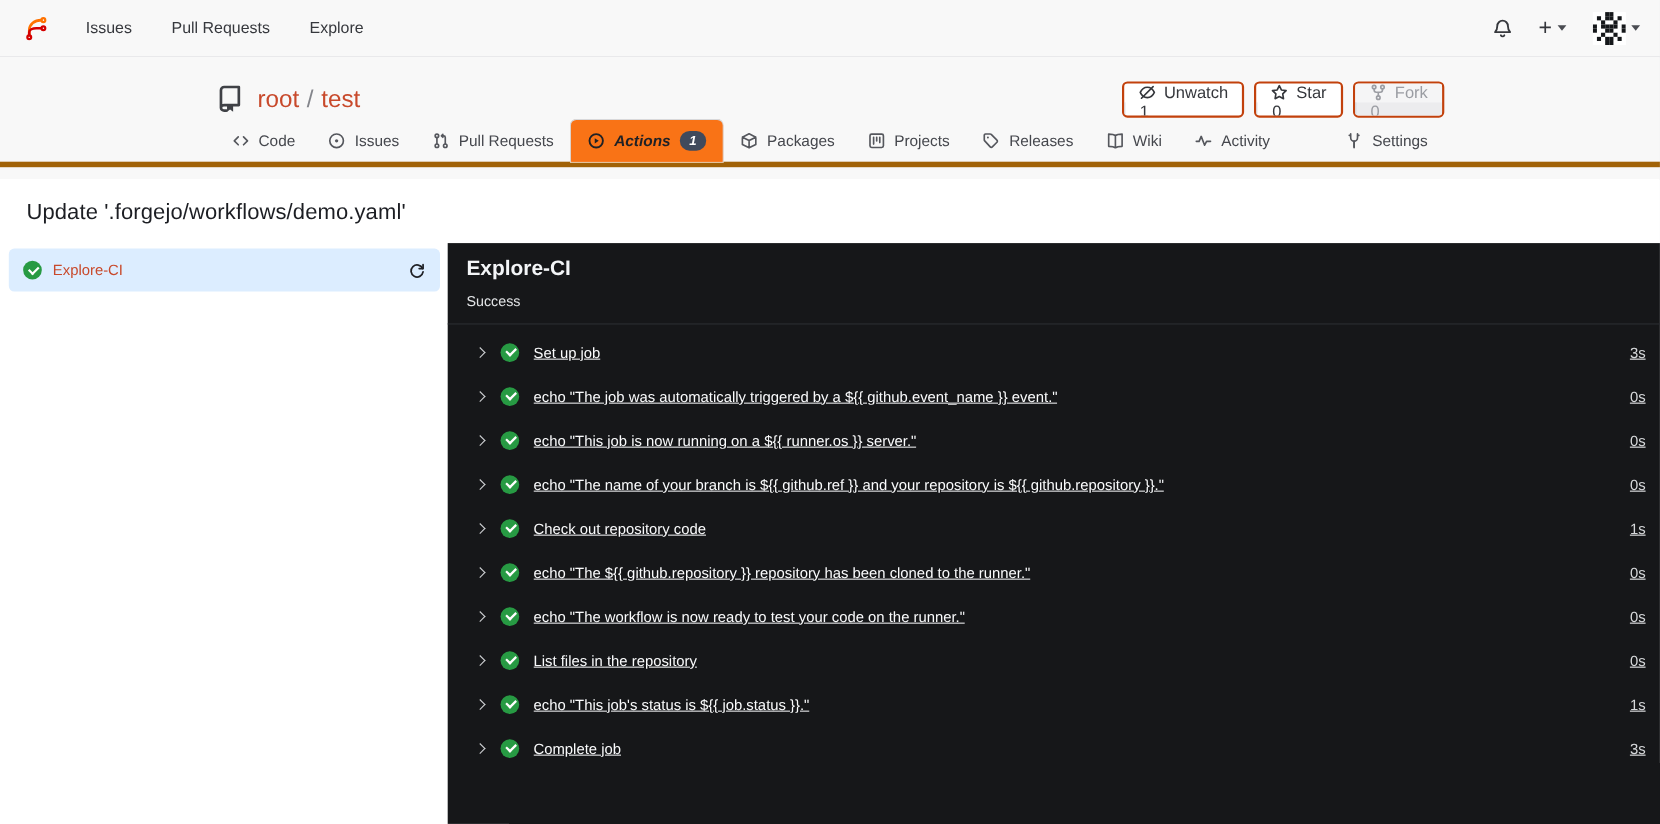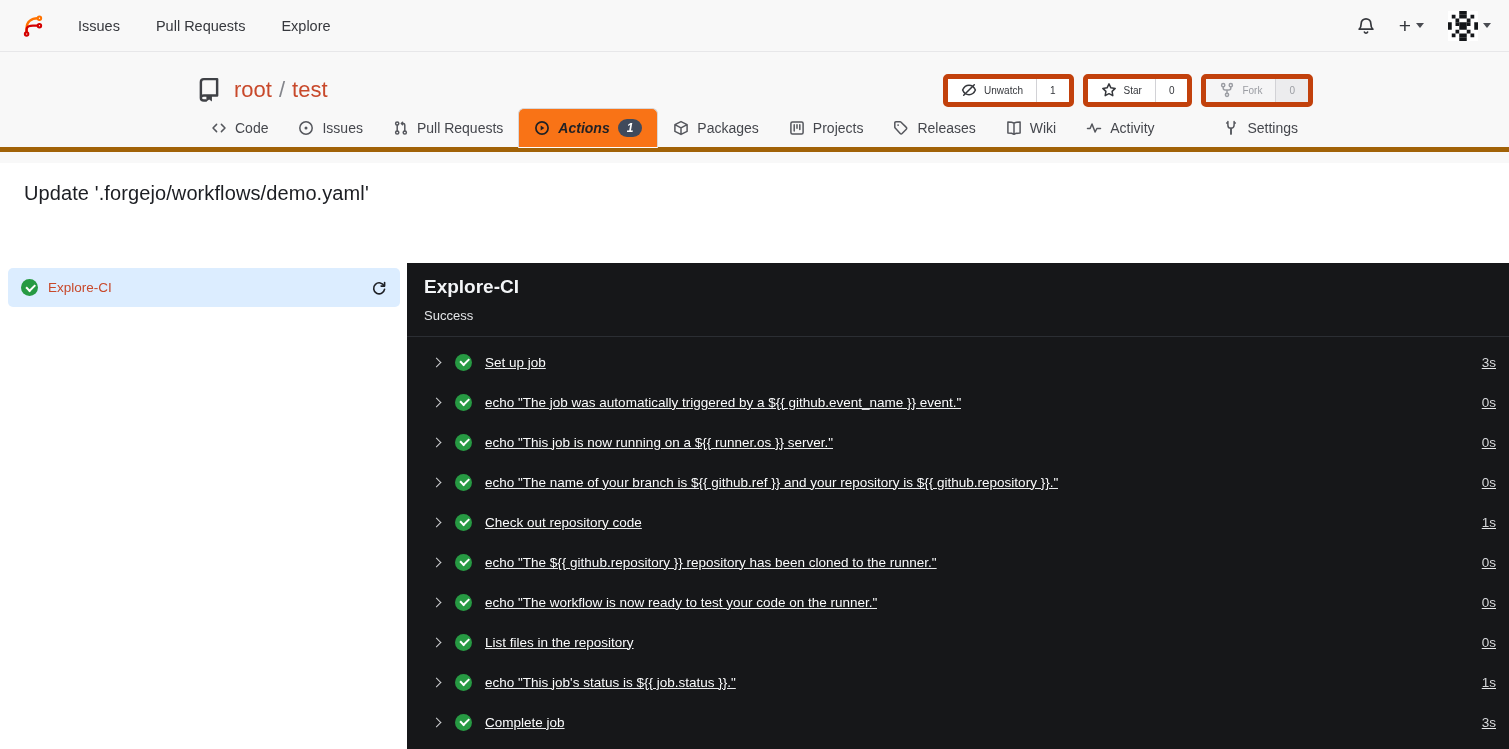--- a/index.html
+++ b/index.html
@@ -36,22 +36,22 @@
   .repo-section { background: #f8f8f8; flex: 0 0 111px; }
   .container { width: 1117px; margin: 0 auto; }
   .repo-header { display: flex; align-items: center; padding-top: 20px; height: 56px; }
   .repo-icon { color: #3f4146; display: flex; margin-right: 12px; }
   .repo-name { font-size: 22px; display: flex; align-items: baseline; gap: 7px; }
   .repo-link { color: #c8492b; text-decoration: none; cursor: pointer; }
   .repo-slash { color: #83858b; }
   .repo-buttons { margin-left: auto; display: flex; gap: 9px; }
   .btn-group {
     display: flex; align-items: stretch; height: 33px;
-    border: 5px solid #c2410c; border-radius: 5px; overflow: hidden;
-    background: #fff; font-size: 10px; color: #35373c; cursor: pointer;
+    border: 2px solid #c2410c; border-radius: 5px; overflow: hidden;
+    background: #fff; font-size: 15px; color: #35373c; cursor: pointer; flex-direction: column;
   }
   .btn-main { display: flex; align-items: center; gap: 7px; padding: 0 13px; }
   .btn-count { display: flex; align-items: center; padding: 0 13px; border-left: 1px solid #d2d2d6; font-weight: 500; }
   .btn-group.disabled { color: #9b9da3; cursor: default; }
   .btn-group.disabled .btn-main { background: #f5f5f6; }
   .btn-group.disabled .btn-count { background: #ececee; }
 
   
   .tab-strip { border-bottom: 5px solid #a16207; }
   .tab-bar { display: flex; align-items: stretch; height: 39px; }
@@ -67,21 +67,21 @@
     font-weight: 700; color: #1f2126; font-style: italic;
   }
   .tab.active .ticon { color: #1f2126; }
   .tab-settings { margin-left: auto; }
   .badge {
     background: #404a5c; color: #ffffff; font-size: 12px; font-weight: 600;
     border-radius: 10px; padding: 2px 9px; line-height: 1.2;
   }
 
   
-  main { flex: 1; display: flex; flex-direction: column; background: #fff; min-height: 0; gap: 42px; }
+  main { flex: 1; display: flex; flex-direction: column; background: #fff; min-height: 0; }
   .page-title {
     font-size: 20px; font-weight: 400; color: #1c1e23;
     padding: 19px 24px 16px; letter-spacing: 0.1px;
   }
   .content { flex: 1; display: flex; min-height: 0; }
 
   
   .sidebar { width: 407px; flex: 0 0 407px; padding: 5px 7px 0 8px; background: #fff; }
   .job-item {
     height: 39px; background: #dcedff; border-radius: 5px;

